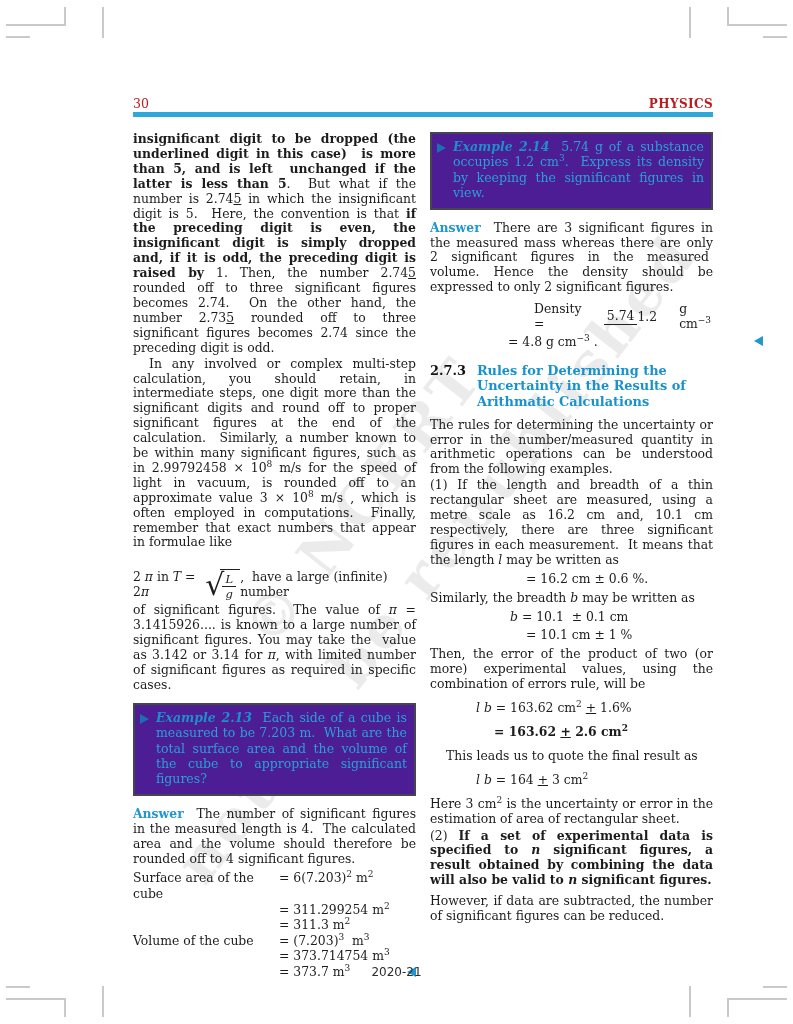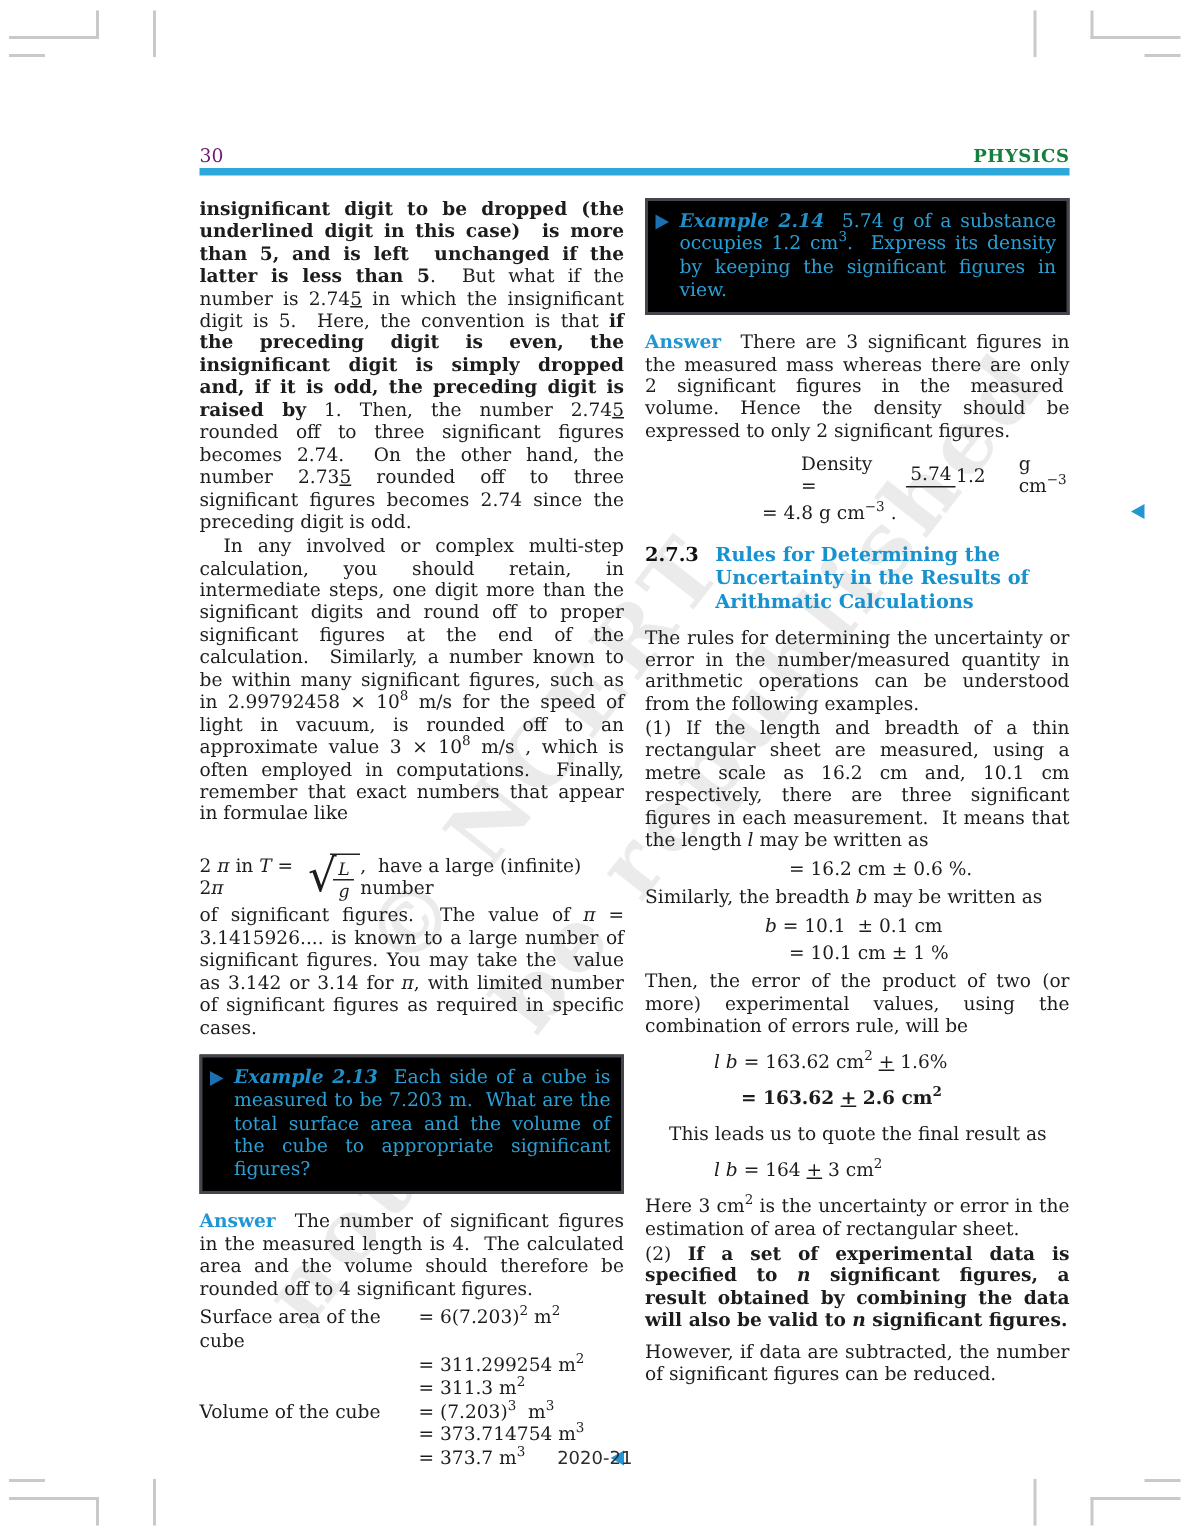--- a/index.html
+++ b/index.html
@@ -8,31 +8,31 @@
   
   .crop{position:absolute;background:#c9c9c9;}
   
   .watermark{position:absolute;left:90px;top:250px;width:620px;height:560px;
     display:flex;flex-direction:column;justify-content:center;align-items:center;
     transform:rotate(-52deg);color:rgba(135,135,135,0.17);font-size:58px;line-height:1.6;
     letter-spacing:5px;white-space:nowrap;pointer-events:none;font-weight:bold;}
   
   .content{position:absolute;left:133px;top:96px;width:580px;}
   .hdr{display:flex;justify-content:space-between;align-items:flex-end;font-size:12.5px;}
-  .pagenum{color:#701a75;}
-  .runhead{color:#15803d;font-weight:bold;letter-spacing:0.4px;font-size:12px;}
+  .pagenum{color:#b91c1c;}
+  .runhead{color:#b91c1c;font-weight:bold;letter-spacing:0.4px;font-size:12px;}
   .rule{height:5px;background:#2ea7db;margin-top:1px;}
   
   .cols{display:flex;gap:14px;margin-top:15px;}
   .col{width:283px;font-size:12.4px;line-height:14.9px;text-align:justify;}
   .col p{margin:0 0 1px 0;}
   .indent{text-indent:16px;}
   sup{font-size:9px;line-height:0;}
   
-  .example-box{position:relative;border:2px solid #45454d;background:#000000;color:#2aa0d6;
+  .example-box{position:relative;border:2px solid #45454d;background:#4c1d95;color:#2aa0d6;
     padding:5px 7px 7px 21px;margin:10px 0 11px 0;line-height:15.4px;font-size:12.5px;text-align:justify;}
   .ex-label{font-weight:bold;font-style:italic;color:#1e8fc9;}
   .tri-right{position:absolute;left:5px;top:9px;width:0;height:0;
     border-left:9px solid #1c6fb0;border-top:5.5px solid transparent;border-bottom:5.5px solid transparent;}
   .tri-left{display:inline-block;width:0;height:0;
     border-right:9px solid #2196d3;border-top:5.5px solid transparent;border-bottom:5.5px solid transparent;}
   .answer-label{font-weight:bold;color:#2196d3;}
   
   .calc{margin-top:4px;}
   .calc-row{display:flex;text-align:left;line-height:15.6px;}

